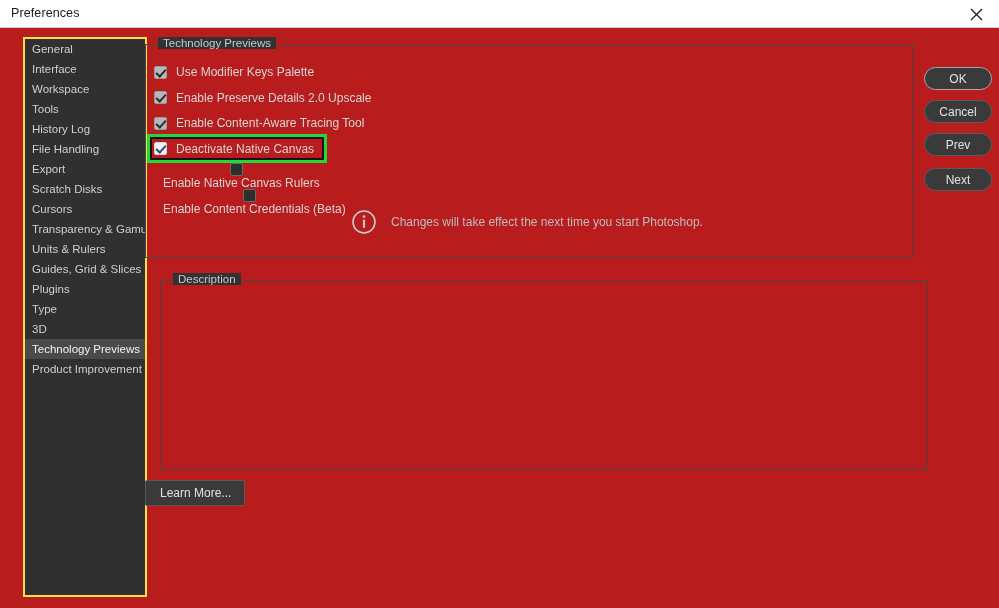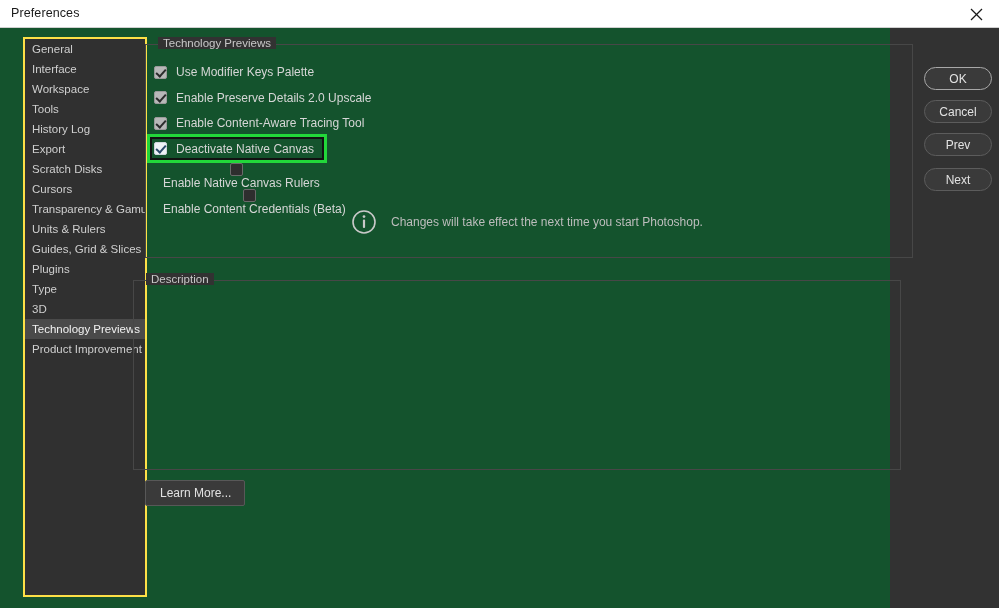--- a/index.html
+++ b/index.html
@@ -7,23 +7,23 @@
   html, body {
     width: 999px;
     height: 608px;
     overflow: hidden;
     background: #323232;
     font-family: "Liberation Sans", sans-serif;
   }
 
   #app {
     position: relative;
-    width: 890px;
+    width: 999px;
     height: 608px;
-    background: #14532d;
+    background: #b91c1c;
   }
 
   
   .titlebar {
     position: absolute;
     left: 0; top: 0;
     width: 999px;
     height: 28px;
     background: #ffffff;
     border-bottom: 1px solid #d0d0d0;
@@ -87,21 +87,21 @@
     font-size: 11.5px;
     color: #c8c8c8;
     white-space: nowrap;
   }
 
   #tech-group {
     left: 145px; top: 44px;
     width: 768px; height: 214px;
   }
   #desc-group {
-    left: 133px; top: 280px;
+    left: 160px; top: 280px;
     width: 768px; height: 190px; padding-left: 40px;
   }
 
   
   .cb-row {
     position: absolute;
     left: 8px;
     height: 22px;
     display: flex;
     align-items: center;
@@ -234,20 +234,21 @@
       </svg>
     </div>
   </div>
 
   <div class="sidebar" id="sidebar">
       <div class="side-item"><span>General</span></div>
       <div class="side-item"><span>Interface</span></div>
       <div class="side-item"><span>Workspace</span></div>
       <div class="side-item"><span>Tools</span></div>
       <div class="side-item"><span>History Log</span></div>
+      <div class="side-item"><span>File Handling</span></div>
       <div class="side-item"><span>Export</span></div>
       <div class="side-item"><span>Scratch Disks</span></div>
       <div class="side-item"><span>Cursors</span></div>
       <div class="side-item"><span>Transparency &amp; Gamut</span></div>
       <div class="side-item"><span>Units &amp; Rulers</span></div>
       <div class="side-item"><span>Guides, Grid &amp; Slices</span></div>
       <div class="side-item"><span>Plugins</span></div>
       <div class="side-item"><span>Type</span></div>
       <div class="side-item"><span>3D</span></div>
       <div class="side-item selected"><span>Technology Previews</span></div>

